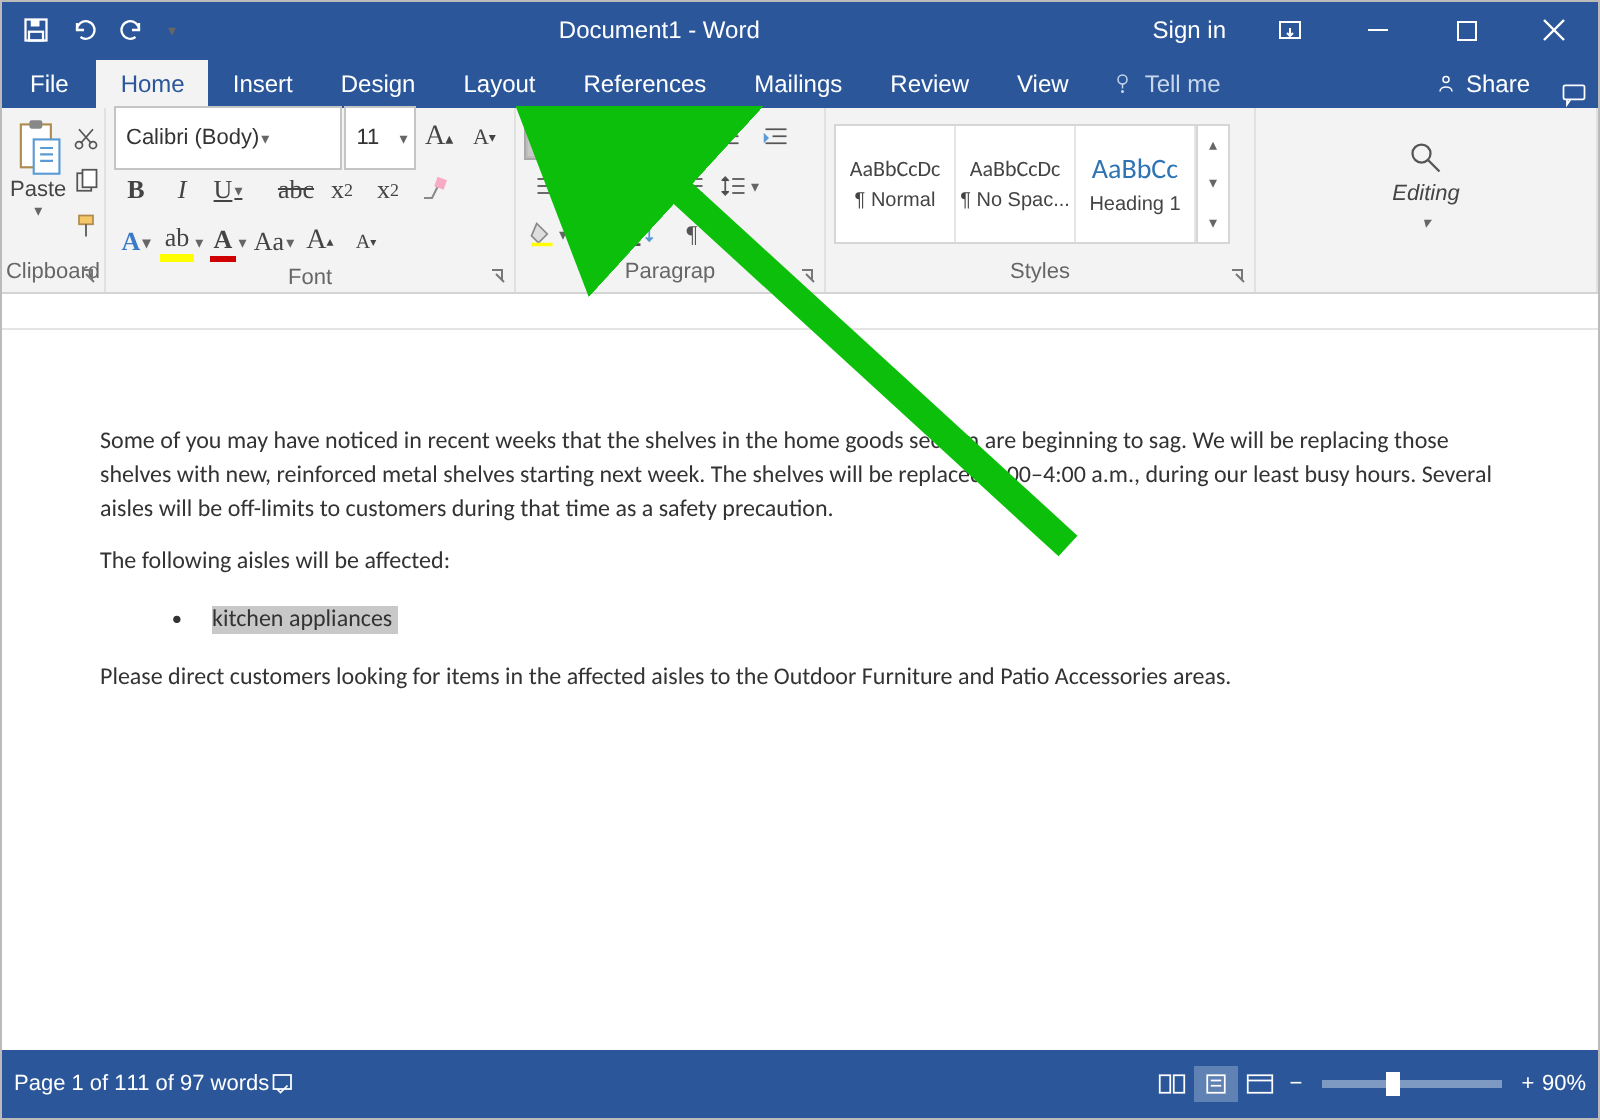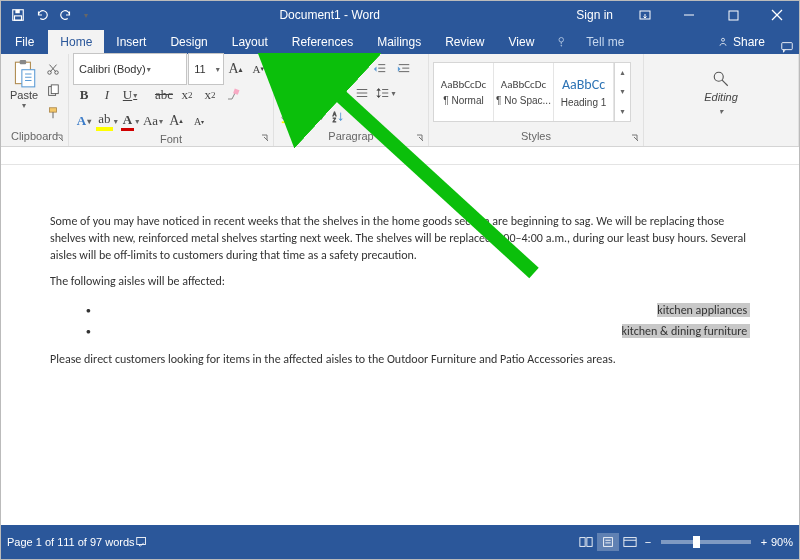--- a/index.html
+++ b/index.html
@@ -13,32 +13,32 @@
   .titlebar .title-right { display: flex; align-items: center; }
   .titlebar .tbtn { width: 44px; height: 28px; display: flex; align-items: center; justify-content: center; color: #fff; }
   .titlebar .signin { padding: 0 10px; font-size: 12px; }
   .titlebar .closebtn { width: 44px; }
 
   .tabs { height: 25px; background: #2b579a; display: flex; align-items: flex-end; color: #fff; font-size: 12px; }
   .tab { padding: 5px 12px 5px; cursor: default; }
   .tab.file { padding-left: 14px; padding-right: 14px; }
   .tab.active { background: #f3f3f3; color: #2b579a; }
   .tabs .spacer { flex: 1; }
-  .tabs .tellme { color: #c6d7ee; padding: 5px 10px; display: flex; align-items: center; gap: 18px; }
+  .tabs .tellme { color: #c6d7ee; padding: 5px 10px; display: flex; align-items: center; gap: 4px; }
   .tabs .share { padding: 5px 10px; display: flex; align-items: center; gap: 4px; }
   .tabs .sharebox { width: 24px; display:flex; justify-content:center; }
 
   .ribbon { height: 93px; background: #f3f3f3; border-bottom: 1px solid #d4d4d4; display: flex; position: relative; }
   .group { border-right: 1px solid #e1e1e1; display: flex; flex-direction: column; }
   .group .gbody { flex: 1; display: flex; padding: 3px 4px 0; }
   .group .glabel { height: 16px; text-align: center; font-size: 11px; color: #666; position: relative; }
   .launcher { position: absolute; right: 2px; bottom: 1px; width: 12px; height: 12px; }
   .launcher svg { width: 10px; height: 10px; color: #777; }
   
-  .clipboard { width: 68px; }
+  .clipboard { width: 52px; }
   .clipboard .gbody { flex-direction: row; align-items: flex-start; }
   .paste { display:flex; flex-direction:column; align-items:center; width:38px; padding-top:2px; color:#444; }
   .paste .paste-icon { width: 28px; height: 30px; display: flex; justify-content: center; }
   .paste .paste-label { font-size: 11px; color: #444;}
   .clip-col { display:flex; flex-direction:column; gap:2px; padding-top:2px; }
   .smallbtn { width: 20px; height: 20px; display:flex; align-items:center; justify-content:center; }
   
   .font { width: 205px; }
   .font .row { display: flex; align-items: center; gap: 1px; height: 24px; }
   .combo { background: #fff; border: 1px solid #c5c5c5; height: 32px; display: flex; align-items: center; padding: 0 3px 0 5px; font-size: 11px; color: #333; }
@@ -74,21 +74,21 @@
   
   .editing { flex:1; }
   .editing .gbody { flex-direction:column; align-items:center; justify-content:center;font-style:italic;}
   .editing .edit-label { font-size:11px; color:#444; }
 
   .ruler { height: 18px; background:#fff; border-bottom: 1px solid #e4e4e4; position:relative; }
   
   .document-area { background:#fff; height: 366px; overflow:hidden; position:relative; display:flex; justify-content:center; }
   .page { width: 700px; margin-top: 10px; padding: 38px 0 0 0; font-family: Calibri, sans-serif; font-size: 12px; color:#333; line-height: 1.4; }
   .para { margin-bottom: 10px; }
-  .bullet-list { margin: 4px 0 10px 36px; text-align: right; }
+  .bullet-list { margin: 4px 0 10px 36px; }
   .bullet-list li { list-style: none; position: relative; padding-left: 20px; line-height: 1.7; }
   .bullet-list li::before { content: "●"; position: absolute; left: 0; font-size: 8px; top: 4px; }
   .sel { background: #c8c8c8; }
 
   .statusbar { position:absolute; bottom:0; left:0; right:0; height:34px; background:#2b579a; color:#fff; display:flex; align-items:center; font-size:11px; padding: 0 6px; gap:0; }
   .statusbar .spacer { flex:1; }
   .statusbar .viewbtn { width:22px; height:18px; display:flex; align-items:center; justify-content:center; }
   .zoom-slider { width: 90px; height: 4px; background: rgba(255,255,255,0.4); position:relative; margin: 0 6px; }
   .zoom-slider .thumb { position:absolute; width:7px; height:12px; background:#fff; top:-4px; left:32px; }
   .zoom-btn { width: 14px; display: flex; justify-content: center; }
@@ -440,21 +440,20 @@
   </div>
 </div>
 
 <div class="ruler"></div>
 <div class="document-area">
   <div class="page">
     <p class="para">Some of you may have noticed in recent weeks that the shelves in the home goods section are beginning to sag. We will be replacing those shelves with new, reinforced metal shelves starting next week. The shelves will be replaced 1:00–4:00 a.m., during our least busy hours. Several aisles will be off-limits to customers during that time as a safety precaution.</p>
     <p class="para">The following aisles will be affected:</p>
     <ul class="bullet-list">
       <li><span class="sel">kitchen appliances</span><span class="sel">&nbsp;</span></li>
-      <li><span class="sel">kitchen &amp; dining furniture</span><span class="sel">&nbsp;</span></li>
     </ul>
     <p class="para">Please direct customers looking for items in the affected aisles to the Outdoor Furniture and Patio Accessories areas.</p>
   </div>
 </div>
 
 <svg class="arrow-overlay" viewBox="0 0 800 430">
   <defs>
       <marker id="ah" markerWidth="10" markerHeight="10" refX="2" refY="5" orient="auto">
         <path d="M0 0L10 5L0 10z" fill="#0bbf0b"></path>
       </marker>

